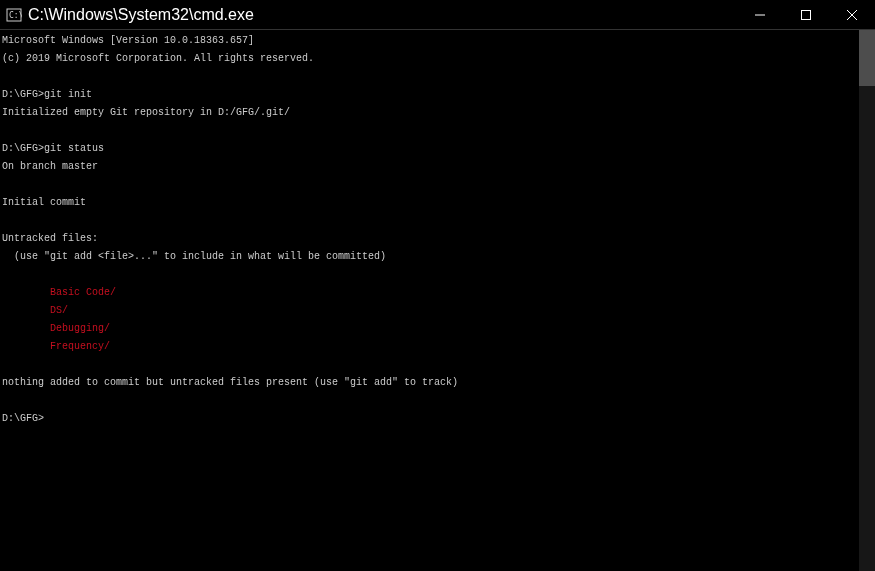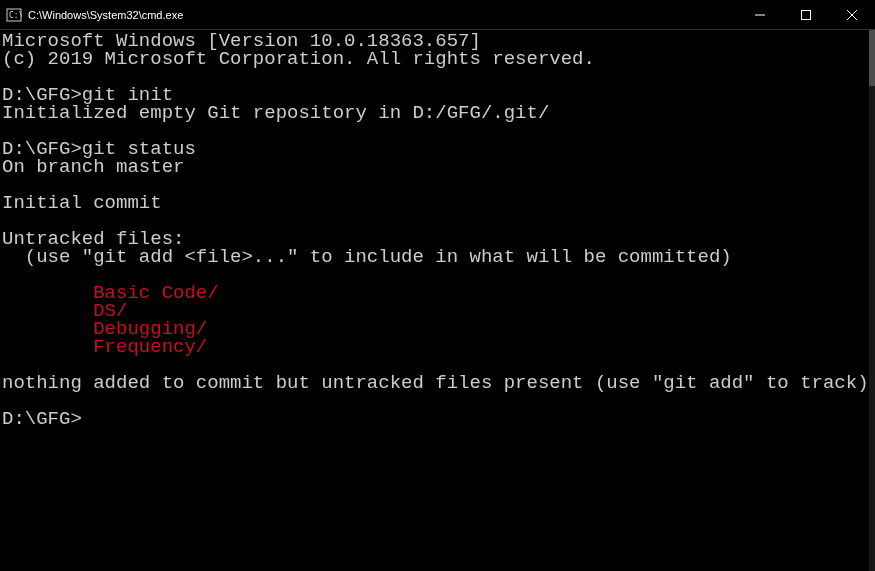--- a/index.html
+++ b/index.html
@@ -35,21 +35,21 @@
       display: flex;
       align-items: center;
       justify-content: center;
     }
     .titlebar-icon svg {
       width: 16px;
       height: 16px;
     }
     .titlebar-text {
       color: #fff;
-      font-size: 11px;
+      font-size: 16px;
       font-family: 'Segoe UI', Tahoma, sans-serif;
       flex: 1;
     }
     .window-controls {
       display: flex;
       height: 100%;
     }
     .window-control {
       width: 46px;
       height: 100%;
@@ -69,21 +69,21 @@
     .terminal-area {
       flex: 1;
       background: #000;
       position: relative;
       display: flex;
     }
     .terminal-content {
       flex: 1;
       padding: 2px 0 0 2px;
       color: #ccc;
-      font-size: 19px;
+      font-size: 10px;
       line-height: 18px;
       white-space: pre;
       font-family: Consolas, 'Courier New', monospace;
     }
     .scrollbar {
       width: 16px;
       background: #171717;
       position: relative;
     }
     .scrollbar-thumb {

